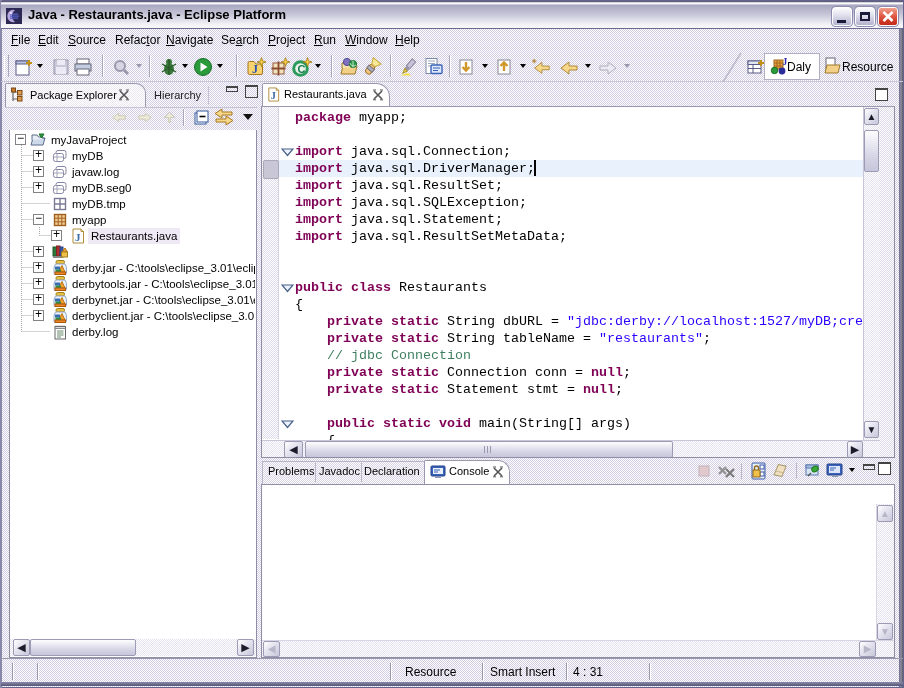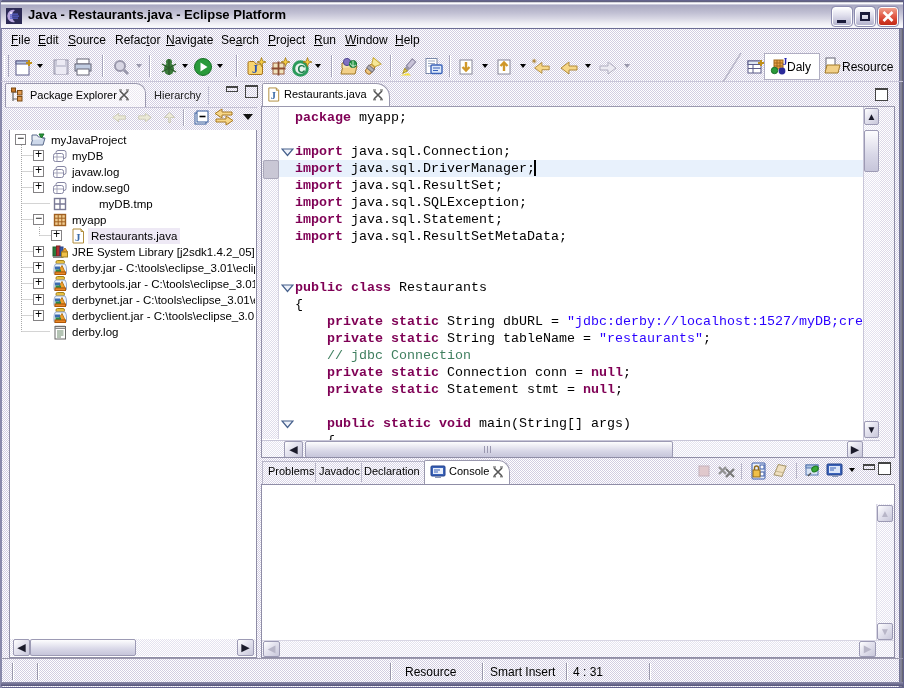--- a/index.html
+++ b/index.html
@@ -359,25 +359,24 @@
     <svg class="abs ti16" style="left:46px;top:193px;" viewBox="0 0 16 16">
         <rect x="3" y="2.5" width="10.5" height="12.5" fill="#fff" stroke="#666"></rect>
         <path d="M3 4.5 h10.5" stroke="#888"></path>
         <path d="M4 1.5 v2 M6 1.5 v2 M8 1.5 v2 M10 1.5 v2 M12 1.5 v2" stroke="#777"></path>
         <path d="M5 7 h6.5 M5 9 h6.5 M5 11 h6.5 M5 13 h4" stroke="#6a8a6a"></path>
       </svg>
 
     <div class="tl abs" style="left:45px;top:1px;">myJavaProject</div>
     <div class="tl abs" style="left:66px;top:17px;">myDB</div>
     <div class="tl abs" style="left:66px;top:33px;">javaw.log</div>
-    <div class="tl abs" style="left:66px;top:49px;">indow.seg0</div>
-    <div class="tl abs" style="left:66px;top:65px;margin-left:27px;">myDB.tmp</div>
+    <div class="tl abs" style="left:66px;top:49px;">myDB.seg0</div>
+    <div class="tl abs" style="left:66px;top:65px;">myDB.tmp</div>
     <div class="tl abs" style="left:66px;top:81px;">myapp</div>
     <div class="tl abs" style="left:82px;top:97px;background:#eee9f5;padding:0 3px;">Restaurants.java</div>
-    <div class="tl abs" style="left:66px;top:113px;">JRE System Library [j2sdk1.4.2_05]</div>
     <div class="tl abs" style="left:66px;top:129px;white-space:nowrap;">derby.jar - C:\tools\eclipse_3.01\eclips</div>
     <div class="tl abs" style="left:66px;top:145px;white-space:nowrap;">derbytools.jar - C:\tools\eclipse_3.01\e</div>
     <div class="tl abs" style="left:66px;top:161px;white-space:nowrap;">derbynet.jar - C:\tools\eclipse_3.01\ec</div>
     <div class="tl abs" style="left:66px;top:177px;white-space:nowrap;">derbyclient.jar - C:\tools\eclipse_3.01\</div>
     <div class="tl abs" style="left:66px;top:193px;">derby.log</div>
   </div>
 
   <div class="abs sb-track" style="left:10px;top:639px;width:246px;height:17px;"></div>
   <div class="abs sb-btn" style="left:13px;top:639px;width:17px;height:17px;font-size:11px;line-height:15px;">◀</div>
   <div class="abs sb-thumb" style="left:30px;top:639px;width:106px;height:17px;"></div>

